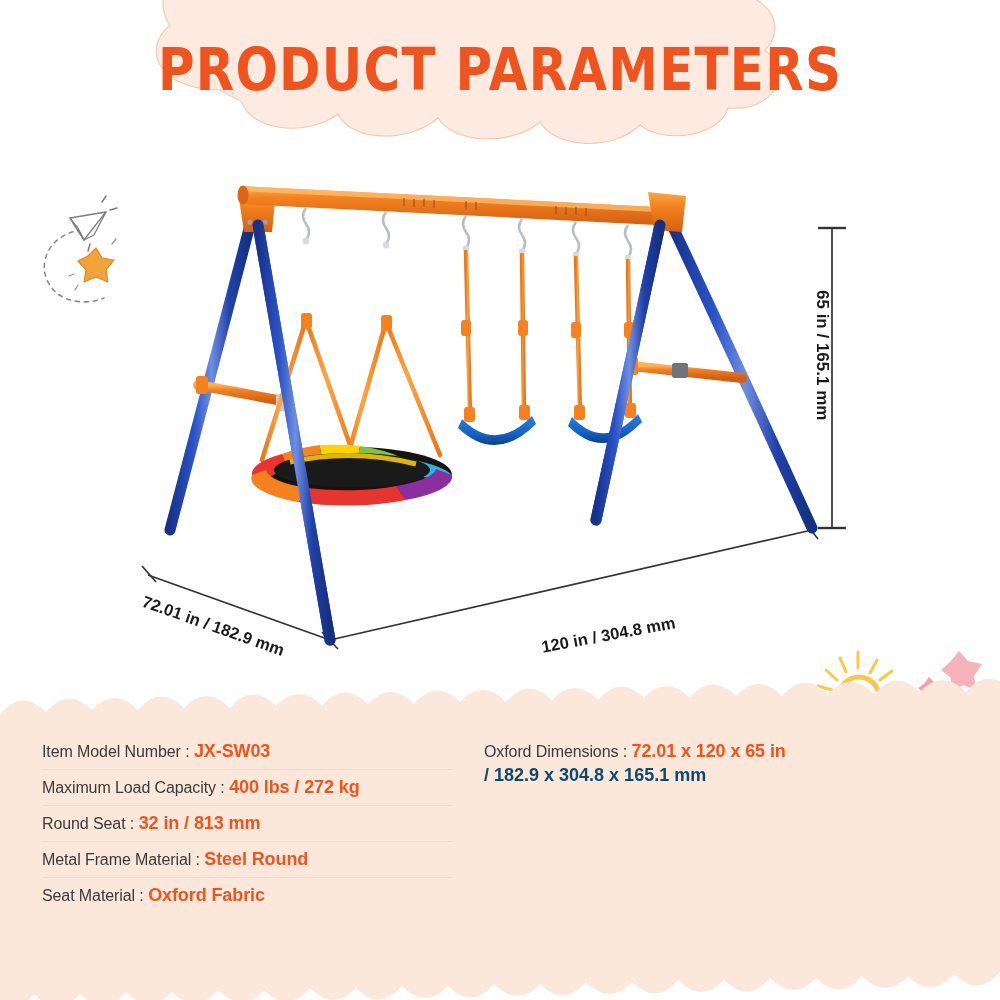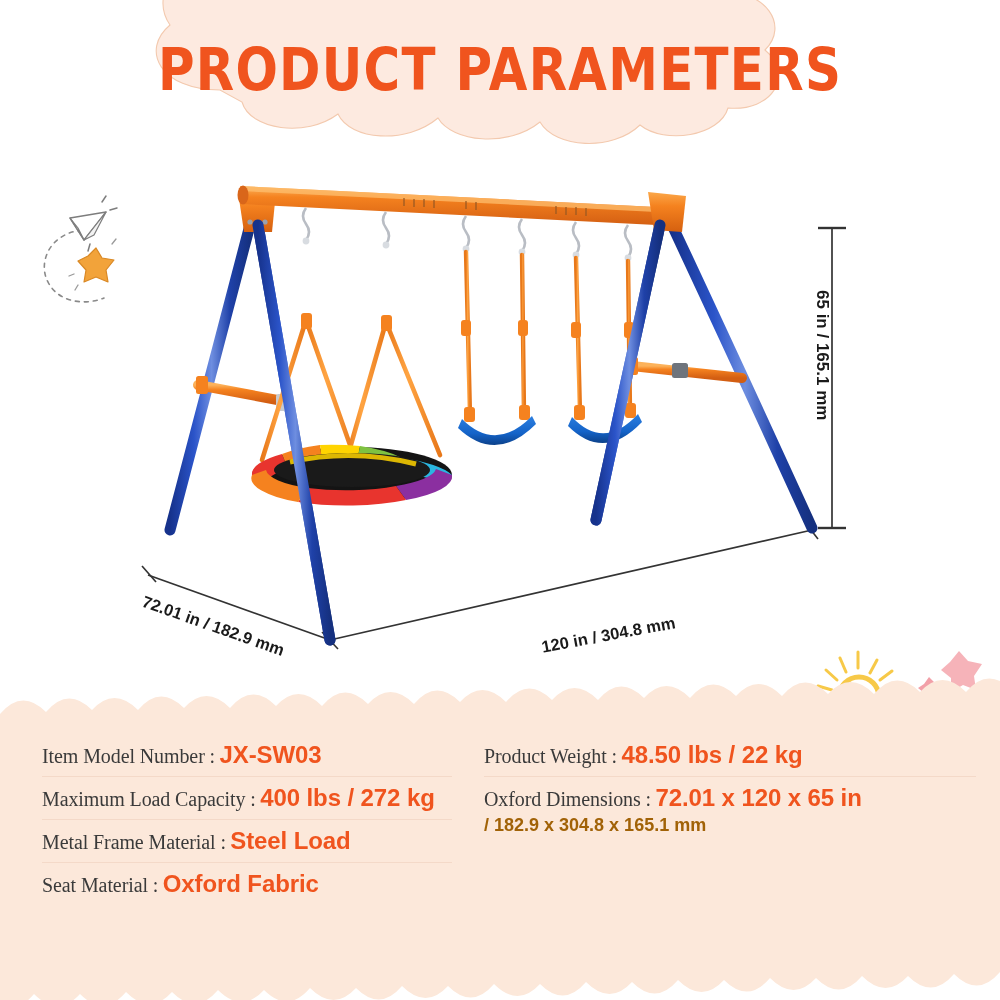--- a/index.html
+++ b/index.html
@@ -135,38 +135,38 @@
   .spec-row {
     border-bottom: 1px solid #f4d9c8;
     padding: 7px 0 7px 0;
     min-height: 28px;
     box-sizing: border-box;
   }
   .spec-row:last-child { border-bottom: none; }
   .spec-row-tall { padding-bottom: 6px; }
 
   .spec-label {
-    font-family: Liberation Serif, serif;
-    font-size: 20px;
+    font-family: Liberation Sans, sans-serif;
+    font-size: 16px;
     color: #3a3a3a;
     letter-spacing: -0.1px;
   }
   .spec-value {
     font-family: "Liberation Sans", sans-serif;
-    font-size: 24px;
+    font-size: 18px;
     font-weight: bold;
     color: #F0541E;
     letter-spacing: -0.1px;
   }
   .spec-value-line2 {
     display: block;
     font-family: "Liberation Sans", sans-serif;
     font-size: 18px;
     font-weight: bold;
-    color: #a16207;
+    color: #0c4a6e;
     margin-top: 3px;
   }
 </style>
 </head>
 <body>
 
 <div id="page">
 
   <div class="header-cloud">
     <svg viewBox="0 0 800 215" xmlns="http://www.w3.org/2000/svg">
@@ -473,34 +473,34 @@
       <div class="spec-col spec-col-left">
         <div class="spec-row">
           <span class="spec-label">Item Model Number :</span>
           <span class="spec-value">JX-SW03</span>
         </div>
         <div class="spec-row">
           <span class="spec-label">Maximum Load Capacity :</span>
           <span class="spec-value">400 lbs / 272 kg</span>
         </div>
         <div class="spec-row">
+          <span class="spec-label">Round Seat :</span>
+          <span class="spec-value">32 in / 813 mm</span>
+        </div>
+        <div class="spec-row">
           <span class="spec-label">Metal Frame Material :</span>
-          <span class="spec-value">Steel Load</span>
+          <span class="spec-value">Steel Round</span>
         </div>
         <div class="spec-row">
           <span class="spec-label">Seat Material :</span>
           <span class="spec-value">Oxford Fabric</span>
         </div>
       </div>
 
       <div class="spec-col spec-col-right">
-        <div class="spec-row">
-          <span class="spec-label">Product Weight :</span>
-          <span class="spec-value">48.50 lbs / 22 kg</span>
-        </div>
         <div class="spec-row spec-row-tall">
           <span class="spec-label">Oxford Dimensions :</span>
           <span class="spec-value">72.01 x 120 x 65 in</span>
           <span class="spec-value-line2">/ 182.9 x 304.8 x 165.1 mm</span>
         </div>
       </div>
     </div>
   </div>
 
 </div>

